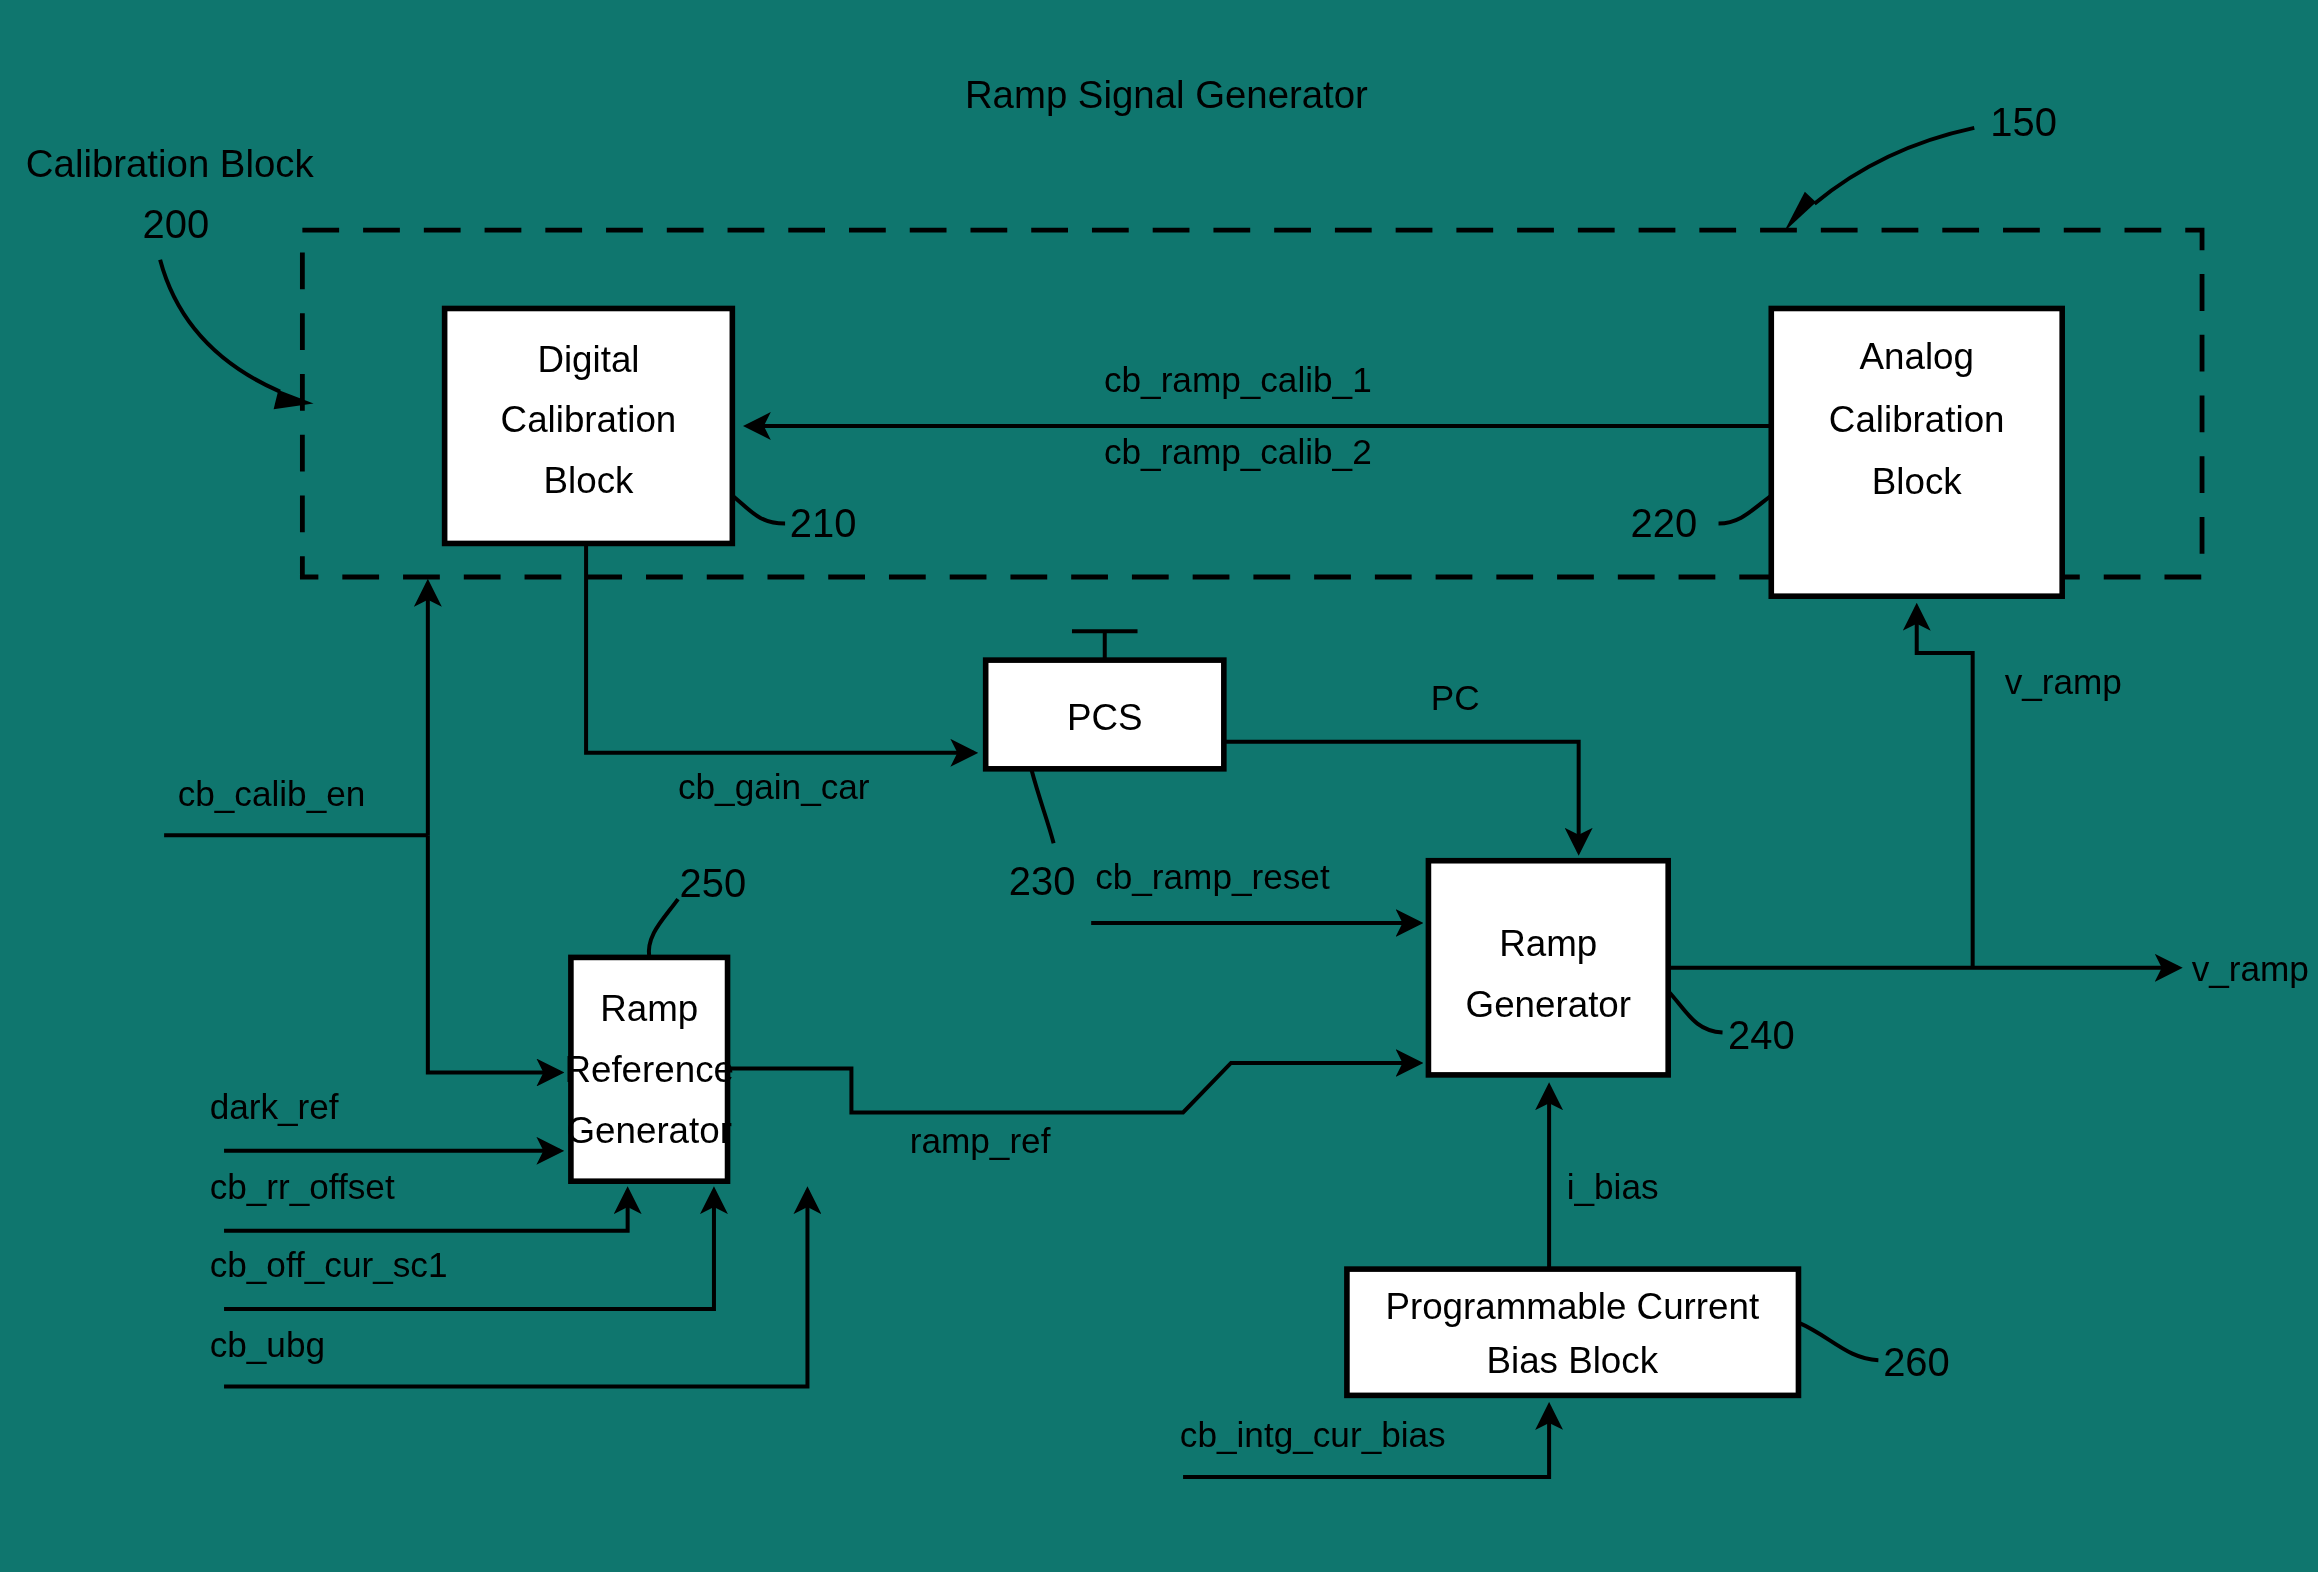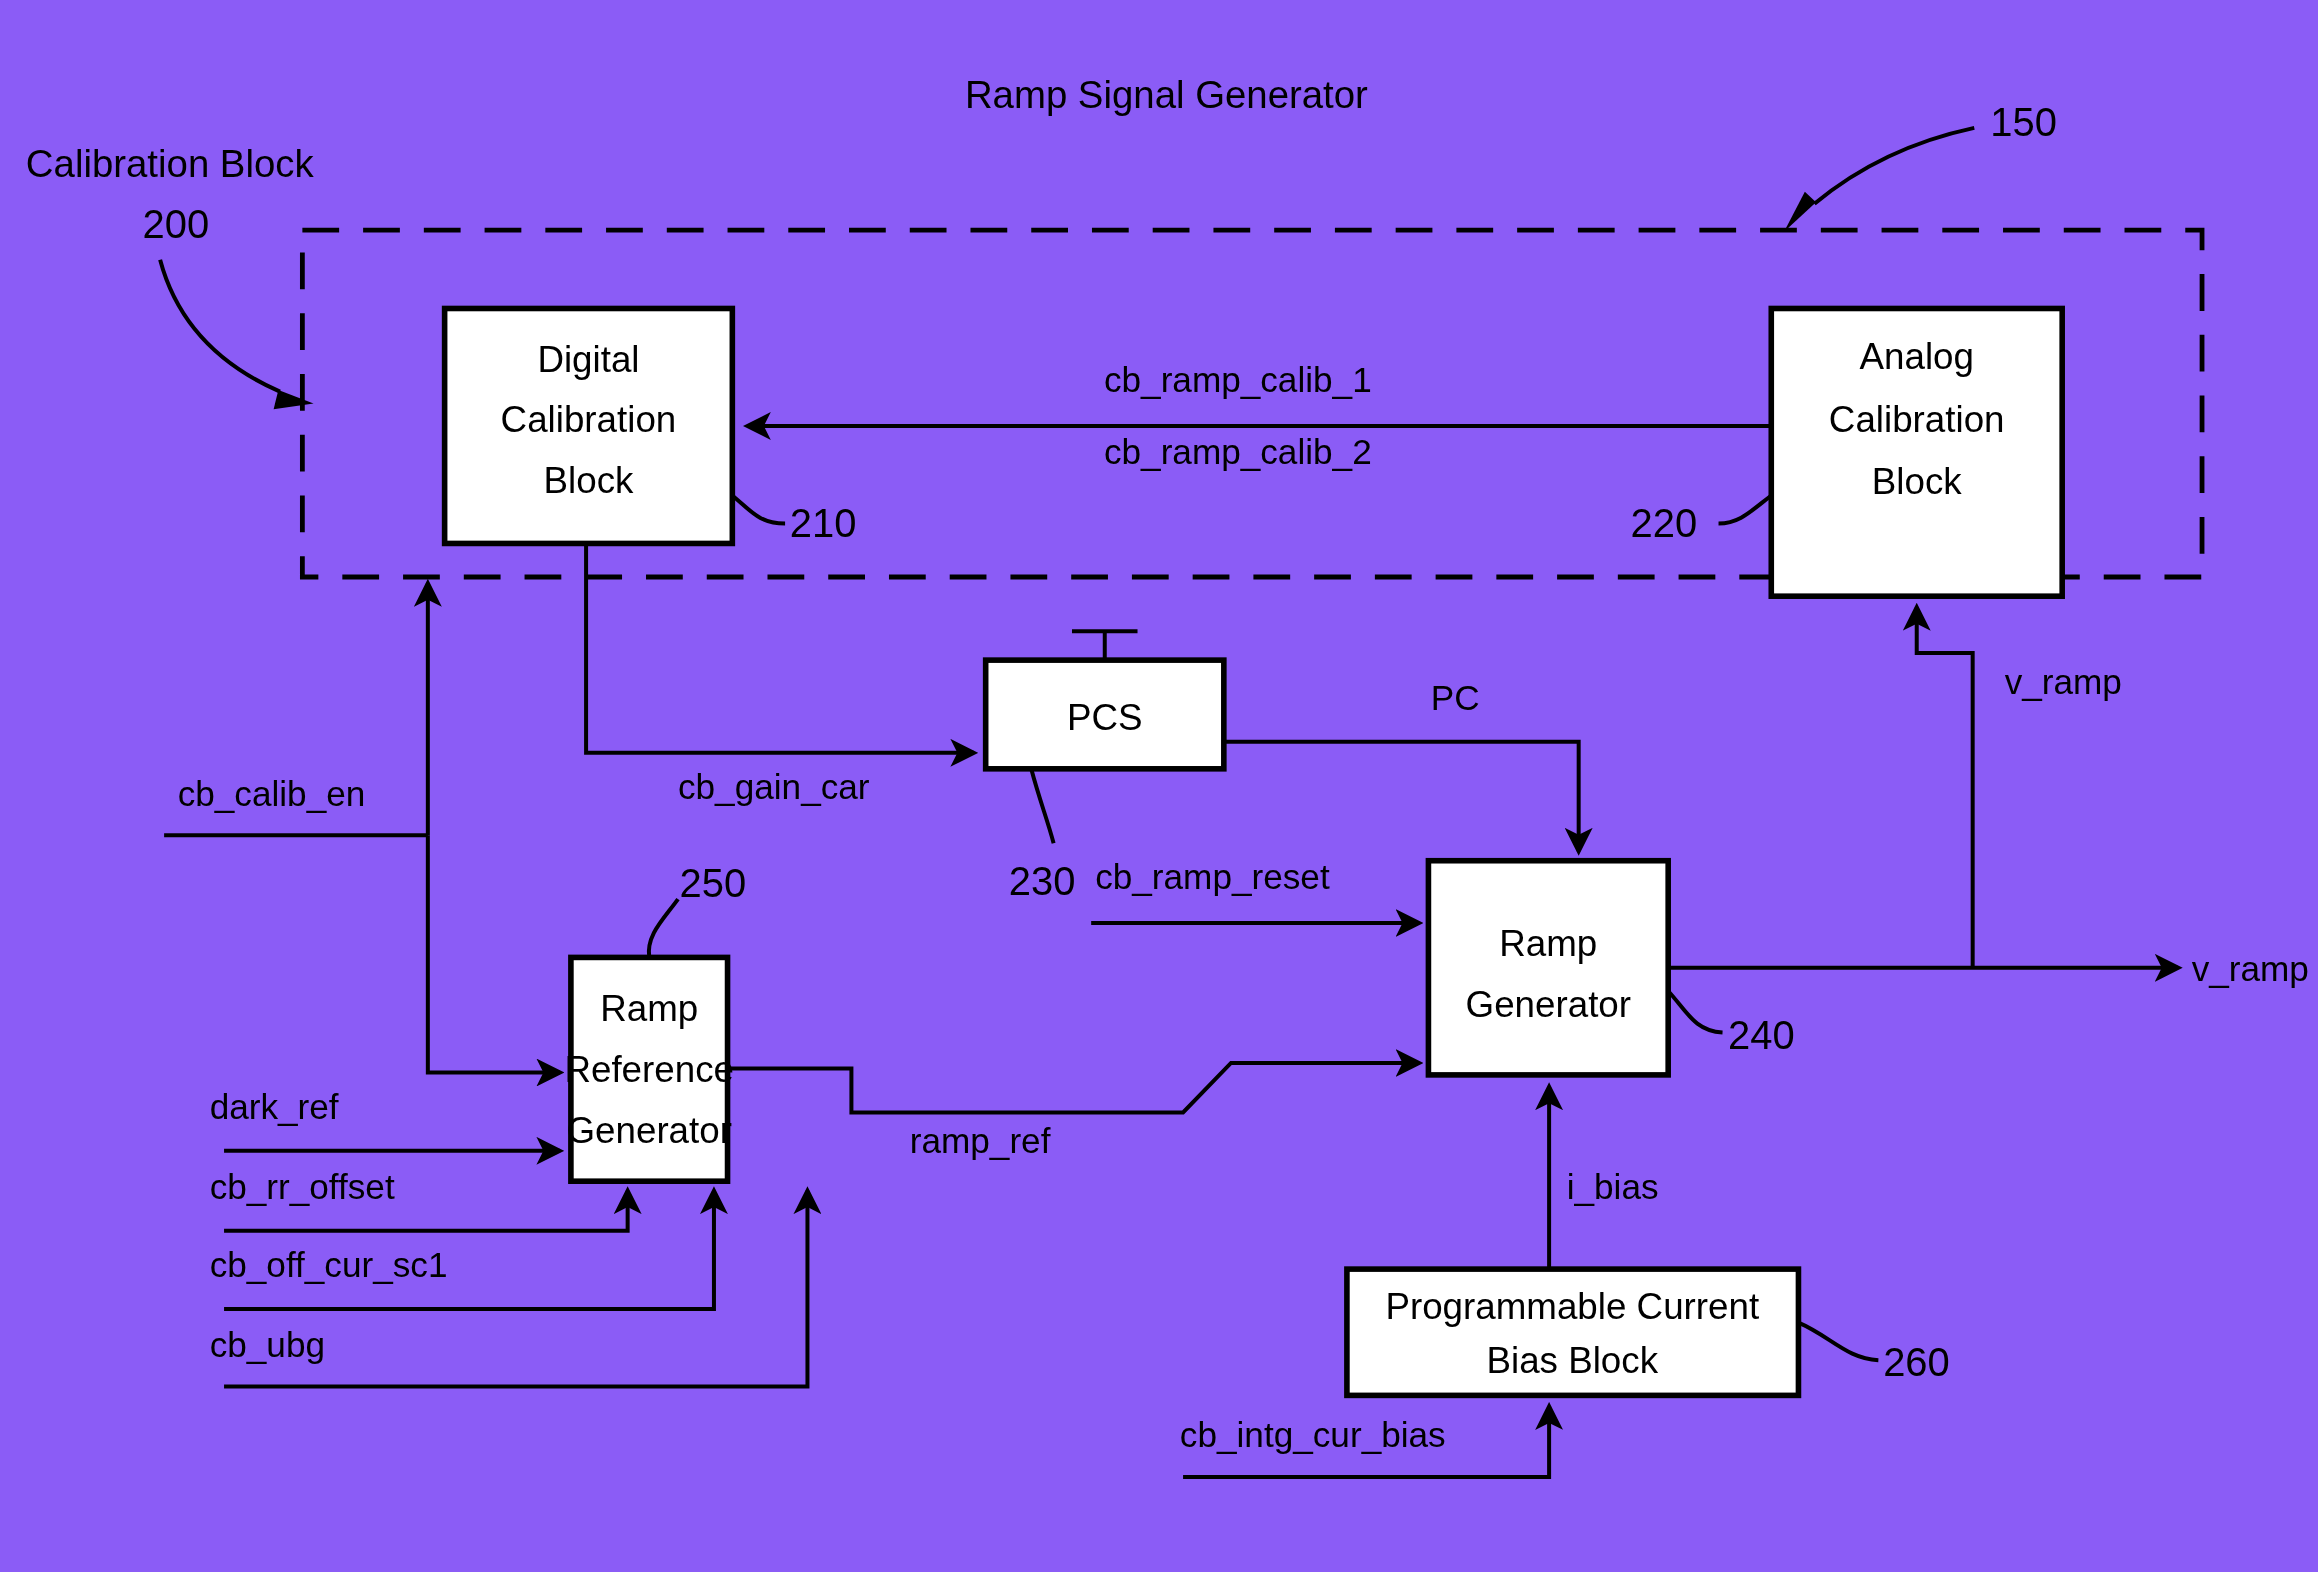--- a/index.html
+++ b/index.html
@@ -8,21 +8,21 @@
     background: #ffffff;
   }
   body {
     font-family: "Liberation Sans", sans-serif;
     color: #000000;
   }
   #canvas {
     position: relative;
     width: 2319px;
     height: 1572px;
-    background: #8b5cf6;
+    background: #0f766e;
     overflow: hidden;
   }
   #diagram-svg {
     position: absolute;
     left: 0;
     top: 0;
     width: 2319px;
     height: 1572px;
   }
   .blk-text {

